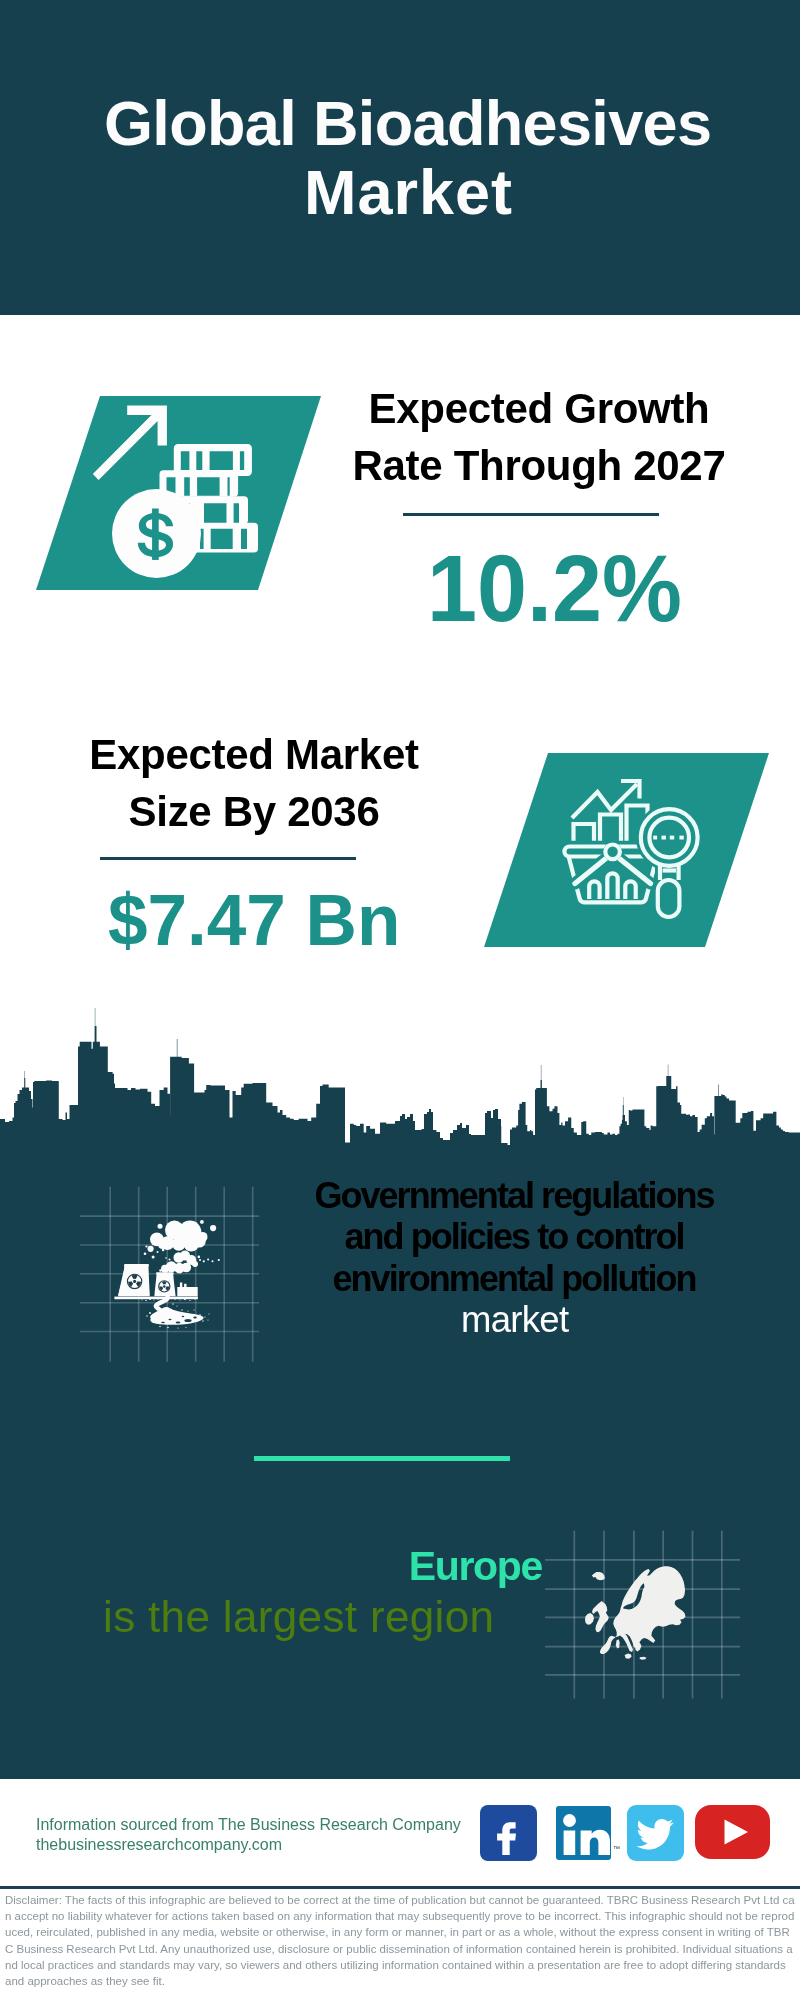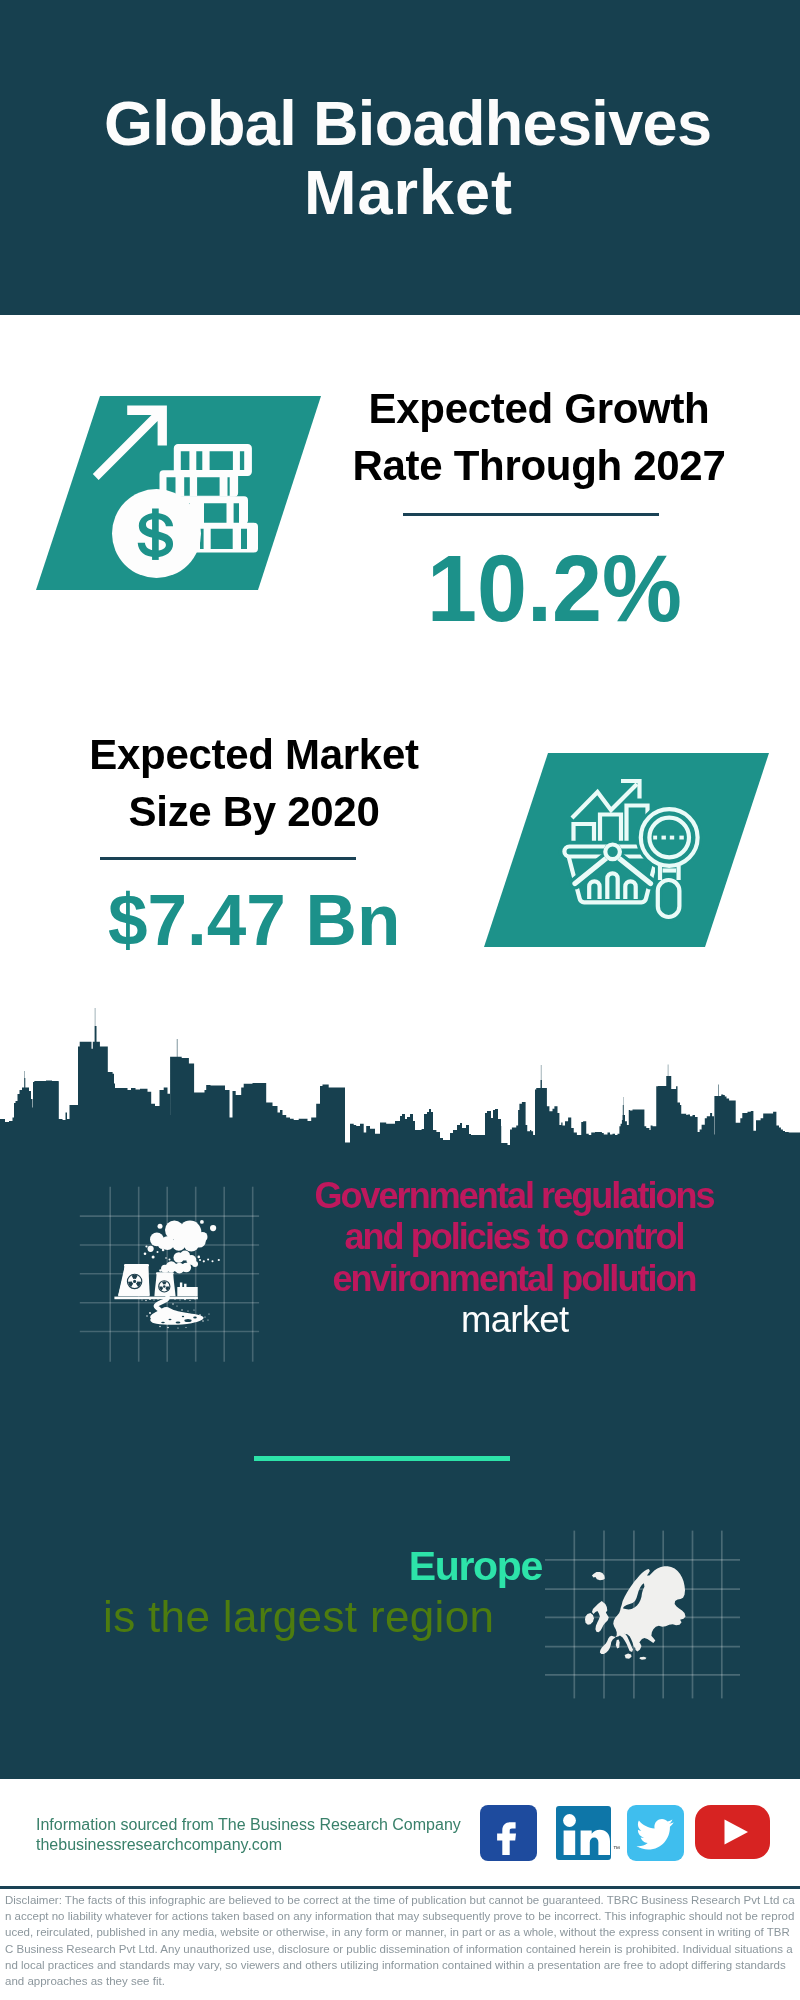--- a/index.html
+++ b/index.html
@@ -14,21 +14,21 @@
   .s-val{color:#1c918a;font-weight:bold;white-space:nowrap;transform-origin:left top;}
   .rule{background:#1a4255;height:3px;}
   .s1-title{left:304px;top:380px;width:470px;line-height:57px;}
   .s1-rule{left:403px;top:513px;width:256px;}
   .s1-val{left:427px;top:542px;font-size:94px;line-height:94px;transform:scaleX(0.956);}
   .s2-title{left:19px;top:726px;width:470px;line-height:57px;}
   .s2-rule{left:100px;top:857px;width:256px;}
   .s2-val{left:108px;top:884px;font-size:72px;line-height:72px;transform:scaleX(0.987);}
   .lower{left:0;top:1160px;width:800px;height:619px;background:#17404f;}
   .sky{left:0;top:0;width:800px;height:2000px;pointer-events:none;}
-  .drv-hl{left:290px;top:1175px;width:450px;text-align:center;color:#be185d;font-size:36px;font-weight:bold;line-height:41.4px;letter-spacing:-1.95px;text-indent:-1.95px;}
+  .drv-hl{left:290px;top:1175px;width:450px;text-align:center;color:#000000;font-size:36px;font-weight:bold;line-height:41.4px;letter-spacing:-1.95px;text-indent:-1.95px;}
   .drv-sub{left:290px;top:1299px;width:450px;text-align:center;color:#fdfdfd;font-size:36.5px;line-height:41.4px;letter-spacing:-0.7px;text-indent:-0.7px;}
   .grn-rule{left:254px;top:1456px;width:256px;height:5px;background:#2de3a9;}
   .reg-hl{left:57px;top:1544px;width:485px;text-align:right;color:#2de3a9;font-size:41px;font-weight:bold;line-height:44px;letter-spacing:-1.33px;text-indent:-1.33px;}
   .reg-sub{left:56px;top:1592px;width:485px;text-align:center;color:#4d7c0f;font-size:44px;line-height:49.5px;letter-spacing:0.35px;text-indent:0.35px;}
   .f-text{left:36px;top:1815px;color:#39806a;font-size:16px;line-height:20px;}
   .discl-rule{left:0;top:1886px;width:800px;height:3px;background:#1a4255;}
   .discl{left:5px;top:1892px;width:790px;color:#8c979d;font-size:11.5px;line-height:16.2px;word-break:break-all;}
   .social{top:1805px;height:56px;}
   .sicon{position:absolute;top:0;height:56px;}
 </style>
@@ -60,21 +60,21 @@
   </svg>
   <div class="abs s-title s1-title">
     <div>Expected Growth</div>
     <div>Rate Through 2027</div>
   </div>
   <div class="abs rule s1-rule"></div>
   <div class="abs s-val s1-val">10.2%</div>
 
   <div class="abs s-title s2-title">
     <div>Expected Market</div>
-    <div>Size By 2020</div>
+    <div>Size By 2036</div>
   </div>
   <div class="abs rule s2-rule"></div>
   <div class="abs s-val s2-val">$7.47 Bn</div>
 
   <svg class="abs sky" viewBox="0 0 800 2000" width="800" height="2000">
    <polygon points="548,753 769,753 705,947 484,947" fill="#1d928a"></polygon>
    <g fill="none" stroke="#eafbf8" stroke-width="4.2" stroke-linejoin="miter">
     <polyline points="572,818 597.5,792 611,810 637,784"></polyline>
     <polyline points="621,781 639.5,781 639.5,798.5"></polyline>
     <path d="M573.5,824 h20.5 v32 h-20.5z"></path>

